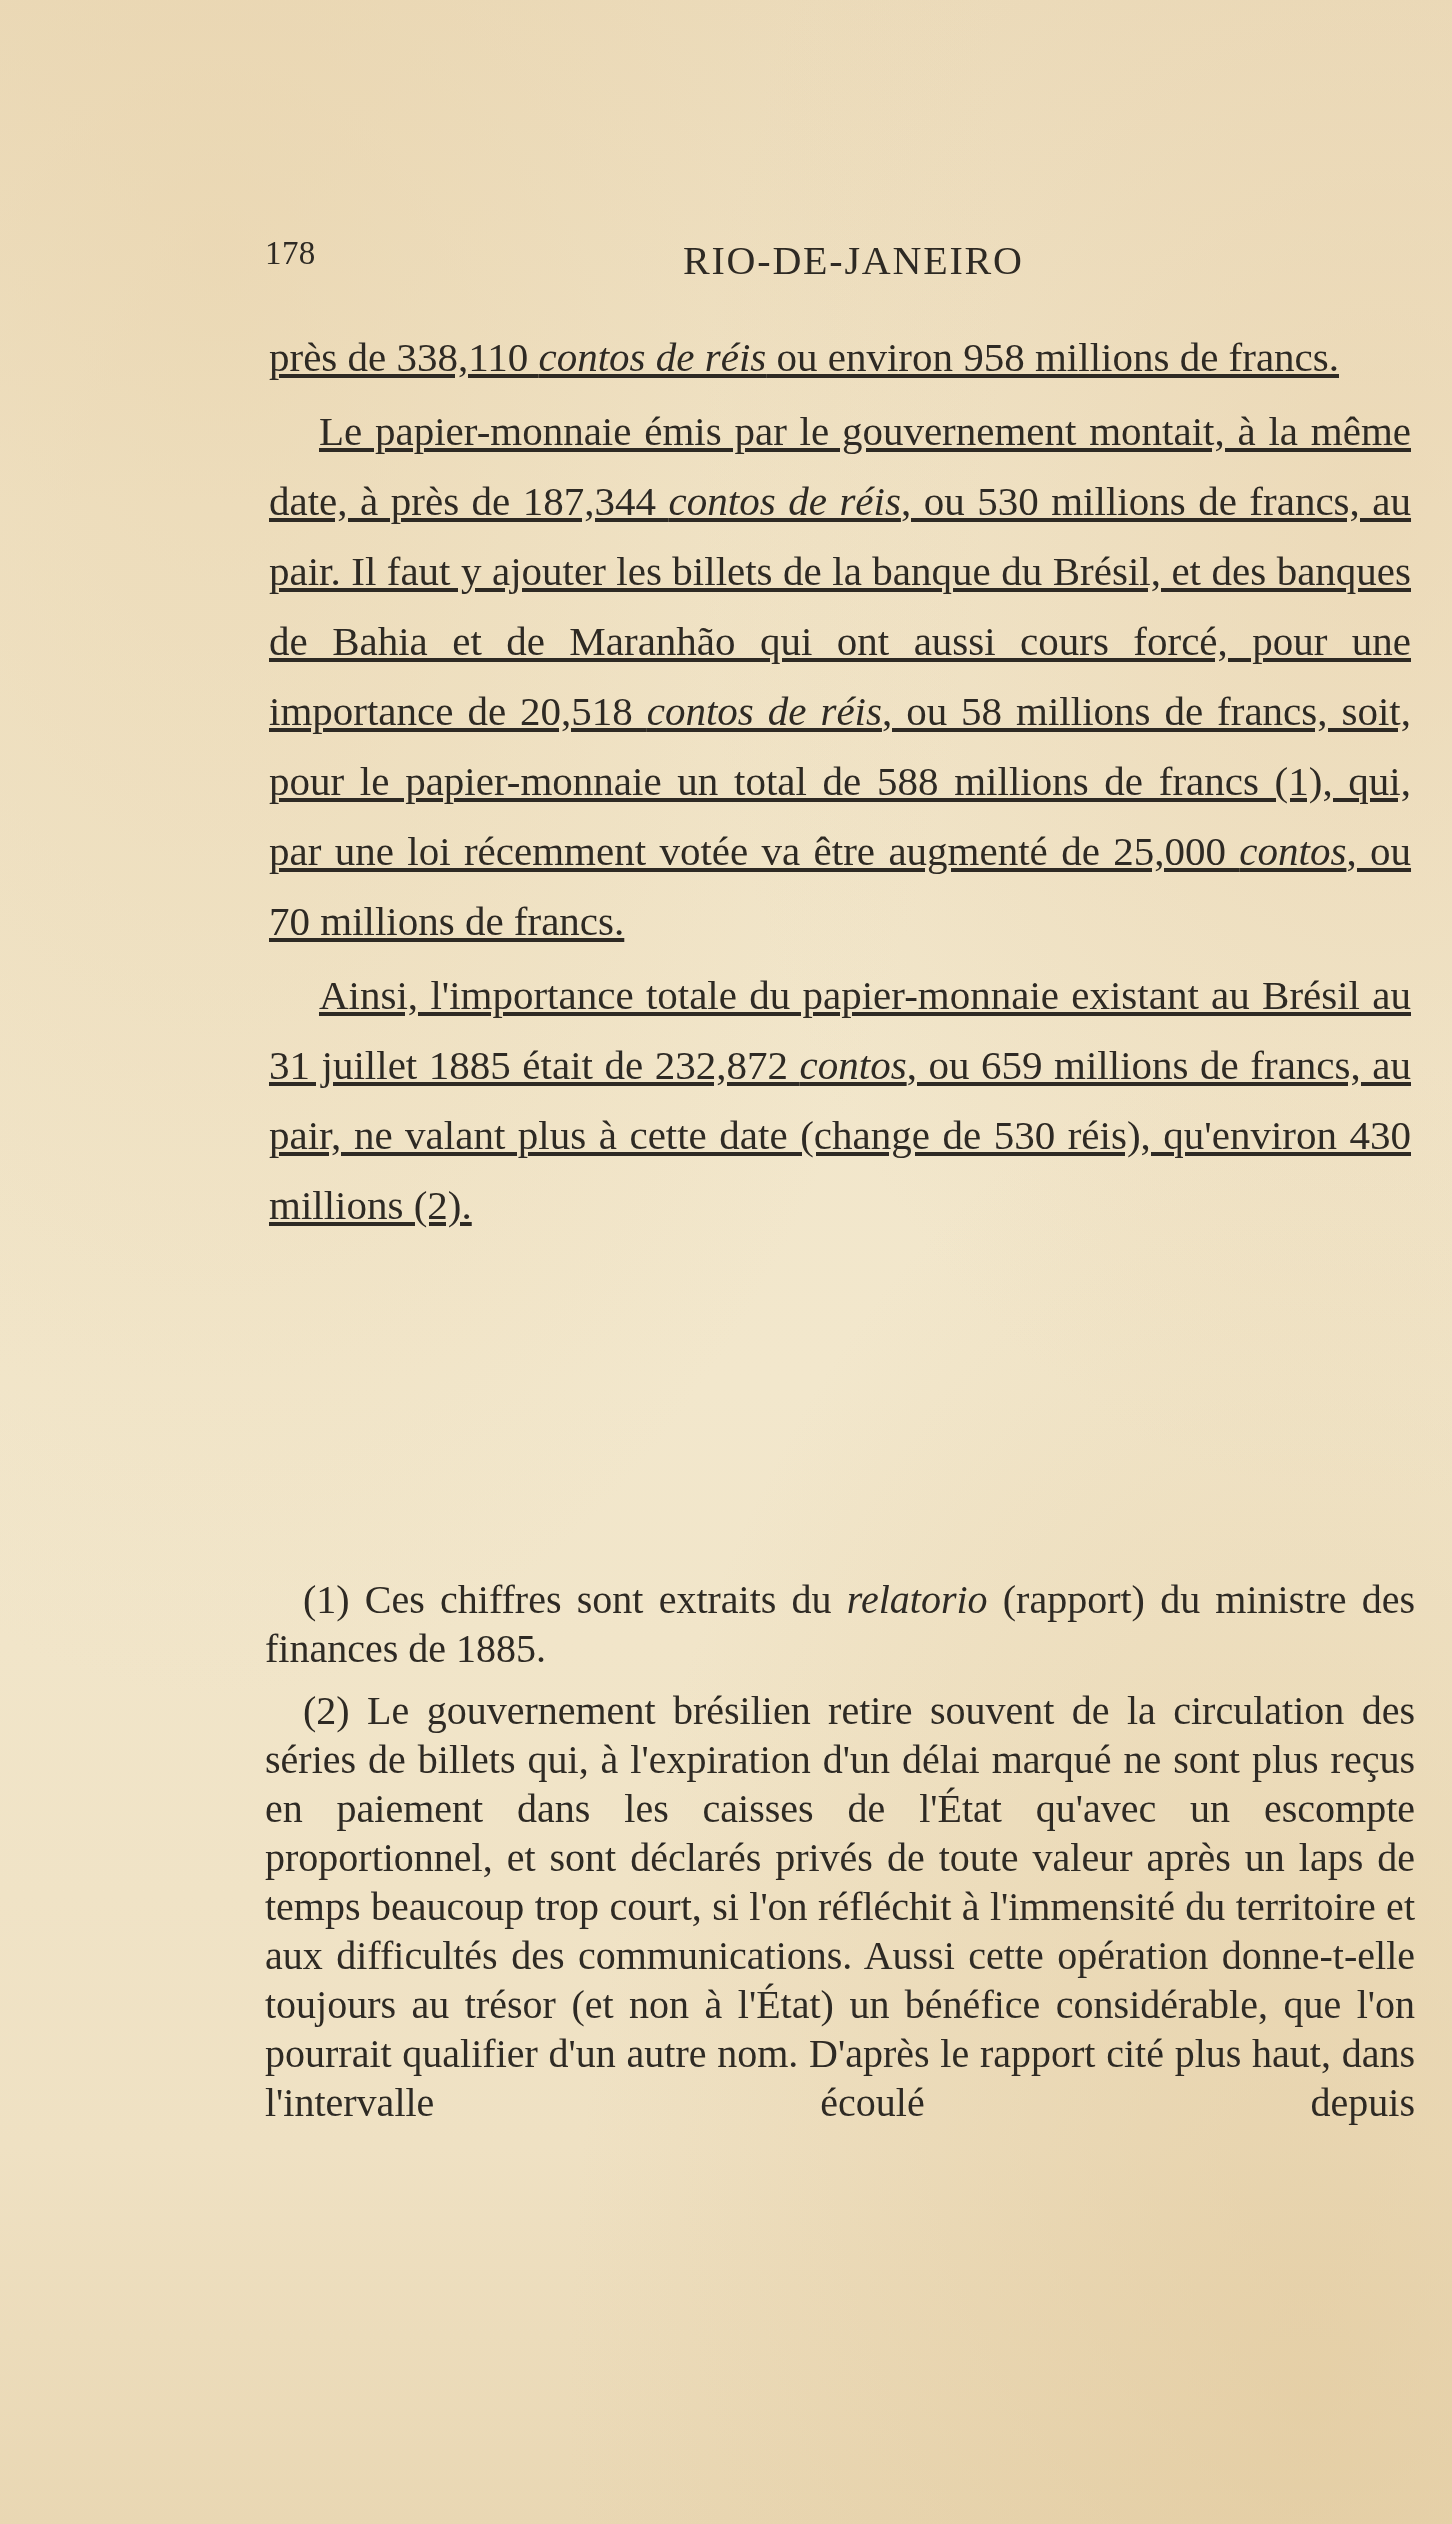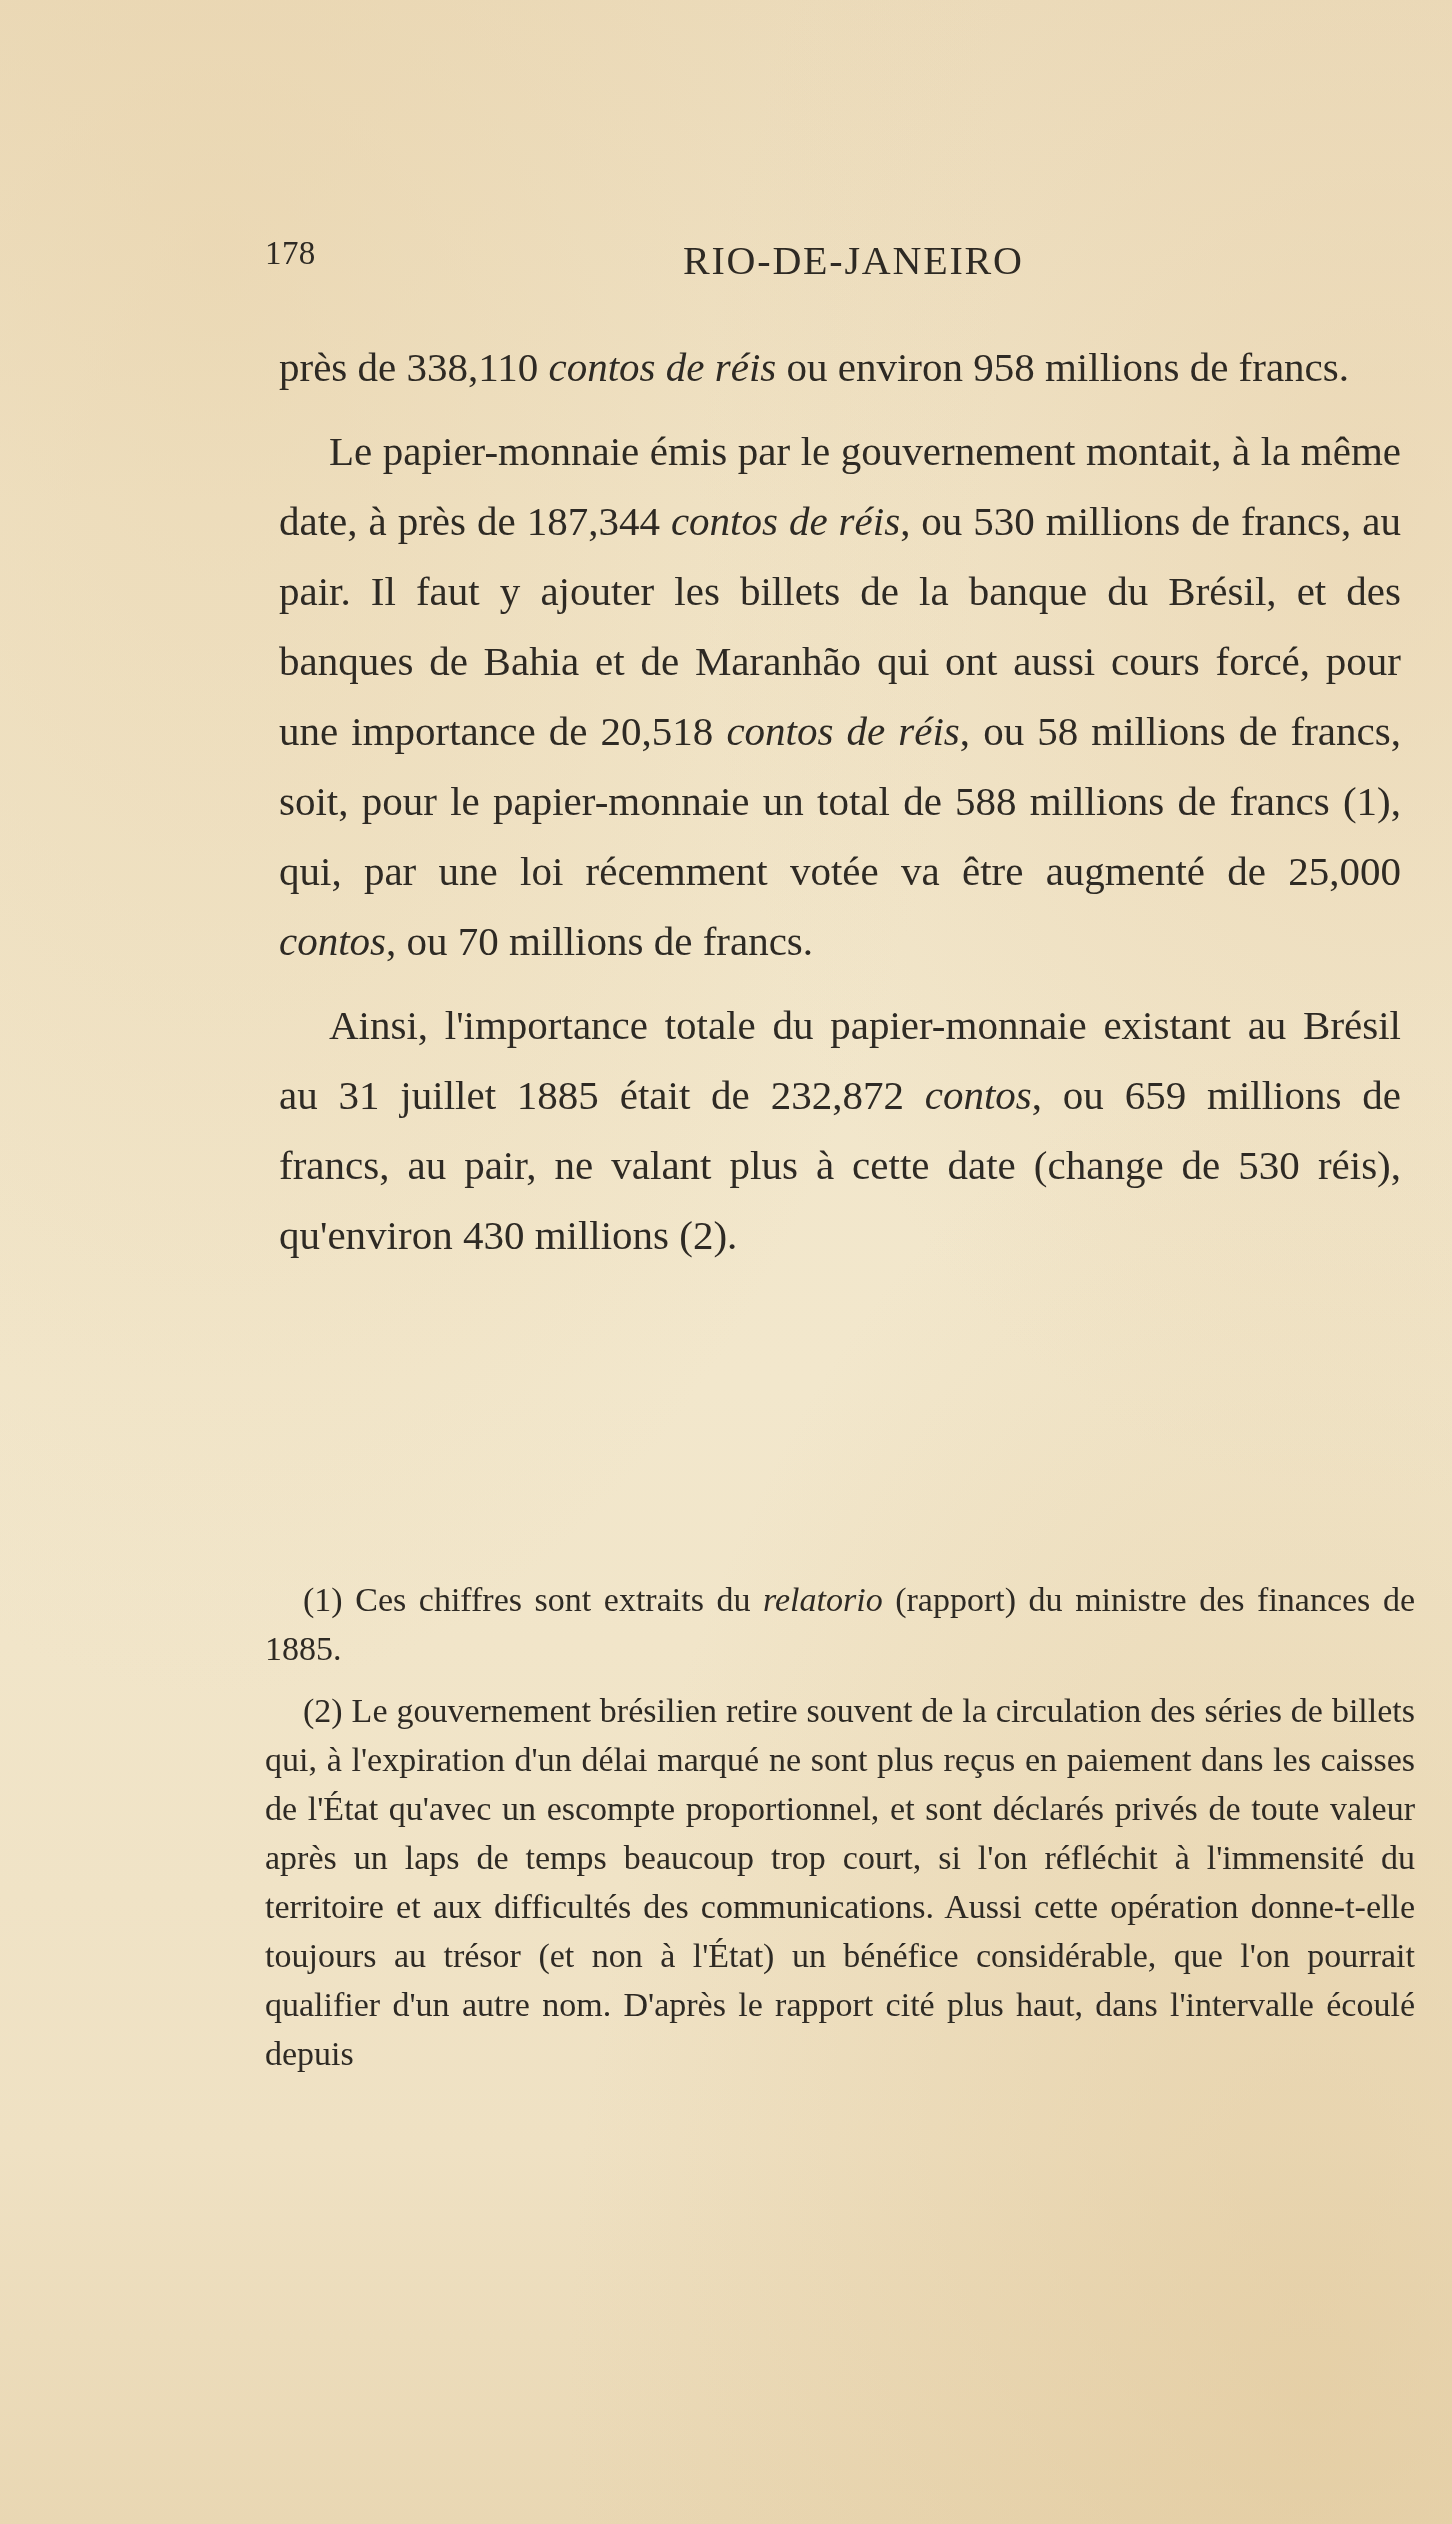--- a/index.html
+++ b/index.html
@@ -54,34 +54,35 @@
     .body-text {
       position: absolute;
       top: 318px;
       left: 0;
       width: 1150px;
       font-size: 41px;
       line-height: 70px;
       text-align: justify;
     }
     .body-text p {
-      margin: 14px;
+      margin: 4px;
+      text-decoration: underline;
     }
     .body-text p.indent {
       text-indent: 50px;
     }
     .body-text em, .footnotes em {
       font-style: italic;
     }
     .footnotes {
       position: absolute;
       top: 1575px;
       left: 0;
       width: 1150px;
-      font-size: 34px;
+      font-size: 40px;
       line-height: 49px;
       text-align: justify;
     }
     .footnotes p {
       margin: 0;
       text-indent: 38px;
     }
     .footnotes p + p {
       margin-top: 13px;
     }

